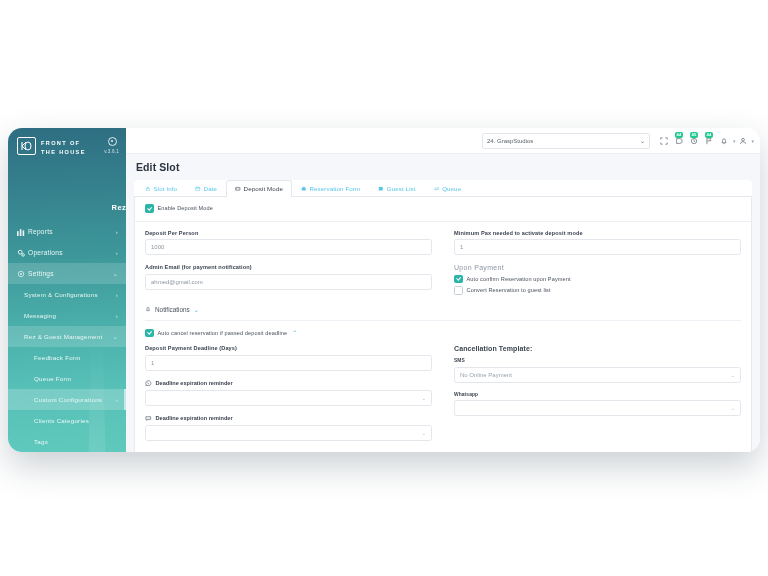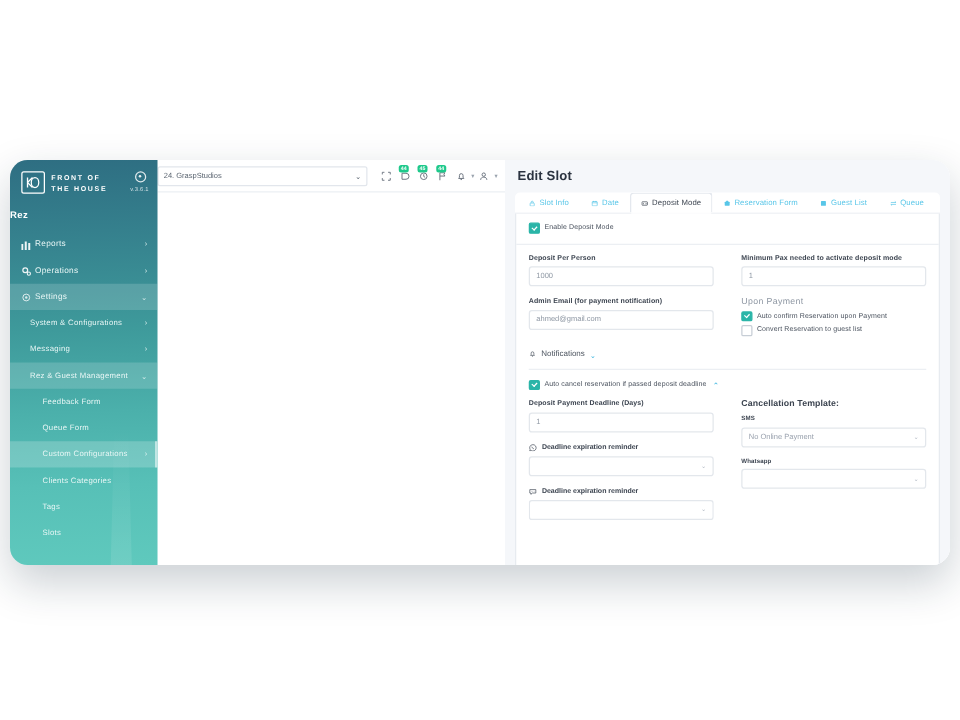--- a/index.html
+++ b/index.html
@@ -68,26 +68,27 @@
     border-radius:50%;
     border:1px solid rgba(255,255,255,.85);
   }
   .sb-eye:after{content:"";position:absolute;left:1.6px;top:1.6px;width:2.4px;height:2.4px;border-radius:50%;background:rgba(255,255,255,.9);}
   .sb-ver{
     position:absolute; right:7px; top:21px;
     font-size:4.6px; color:rgba(255,255,255,.78);
     letter-spacing:.2px;
   }
   .sb-title{
-    text-align:left;
+    text-align:right;
     font-size:7.6px;
     font-weight:700;
     color:#ffffff;
     padding:6px 0 9px;
     letter-spacing:.3px;
+    margin-top:36px;
   }
 
   .sb-item{
     display:flex; align-items:center;
     height:21px;
     padding:0 8px 0 9px;
     font-size:6.6px;
     color:#e9f7f6;
     letter-spacing:.25px;
     position:relative;
@@ -108,21 +109,21 @@
   .sb-item.active.hl{background:rgba(255,255,255,.20);}
   .sb-item.hl:after{
     content:"";position:absolute;right:0;top:0;bottom:0;width:2px;background:rgba(255,255,255,.55);
   }
 
   
   #main{
     flex:1 1 auto;
     background:#ffffff;
     display:flex;
-    flex-direction:row;
+    flex-direction:column;
     min-width:0;
   }
   
   #topbar{
     height:25px;
     flex:0 0 25px;
     background:#ffffff;
     border-bottom:1px solid #eceff3;
     display:flex;
     align-items:center;

